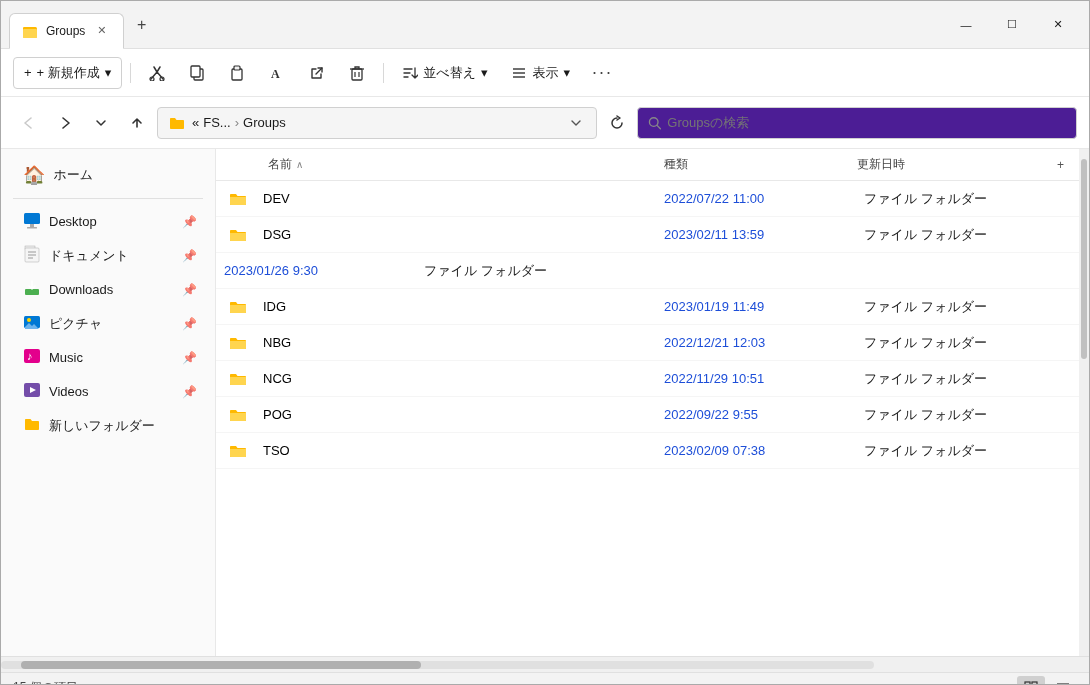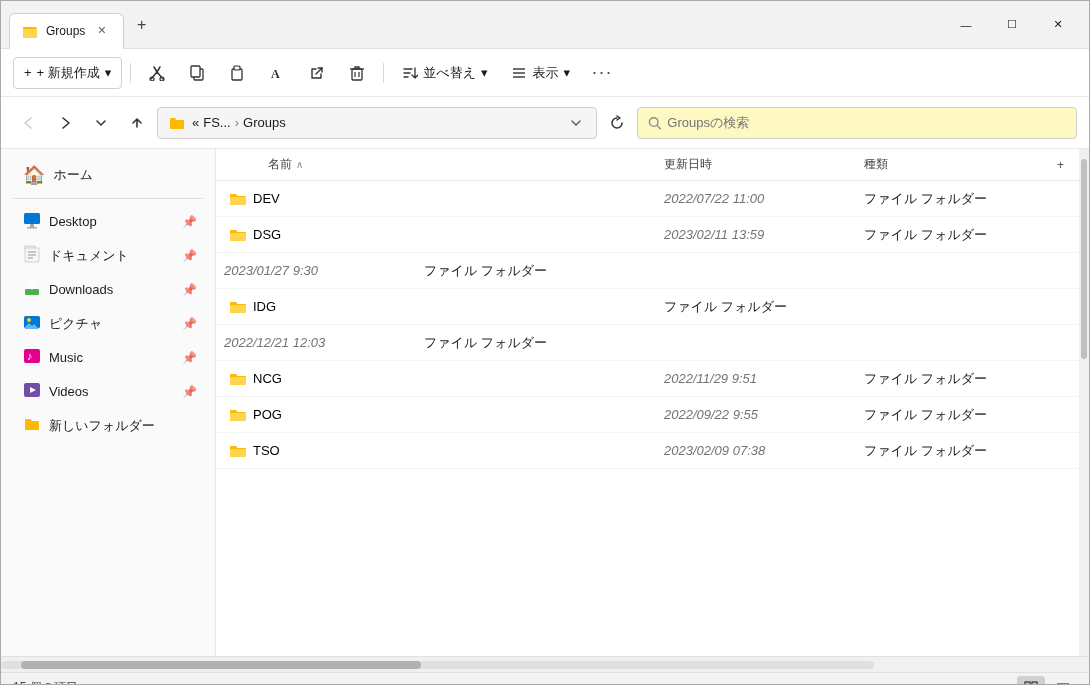--- a/index.html
+++ b/index.html
@@ -183,21 +183,21 @@
       width: 32px;
       height: 28px;
       border-radius: 4px;
       cursor: pointer;
       color: #444;
     }
     .search-box {
       display: flex;
       align-items: center;
       height: 32px;
-      background: #fef9c3;
+      background: #4c1d95;
       border: 1px solid #d0d0d0;
       border-radius: 4px;
       padding: 0 10px;
       gap: 6px;
       flex: 1;
     }
     .search-box input {
       border: none;
       background: transparent;
       outline: none;
@@ -289,30 +289,29 @@
       align-items: center;
       height: 36px;
       border-bottom: 1px solid #f5f5f5;
       cursor: pointer;
       padding: 0;
     }
     .file-row-name {
       width: 440px;
       display: flex;
       align-items: center;
-      gap: 5px;
+      gap: 15px;
       padding-left: 12px;
       font-size: 13px;
     }
     .file-row-date {
       width: 200px;
       font-size: 13px;
-      color: #737373;
+      color: #1d4ed8;
       padding-left: 8px;
-      font-style: italic;
     }
     .file-row-type {
       flex: 1;
       font-size: 13px;
       color: #1a1a1a;
       padding-left: 8px;
     }
 
     
     .v-scrollbar {
@@ -621,25 +620,25 @@
     </div>
   </div>
 
   <div class="file-list">
 
     <div class="file-list-header">
       <div class="col-header col-name">
         <span>名前</span>
         <span style="font-size:10px;color:#888;">∧</span>
       </div>
+      <div class="col-header col-type">
+        <span>種類</span>
+      </div>
       <div class="col-header col-date">
         <span>更新日時</span>
-      </div>
-      <div class="col-header col-type">
-        <span>種類</span>
       </div>
       <div class="col-header col-plus">
         <span>+</span>
       </div>
     </div>
 
     <div class="file-rows" id="file-rows-container">
     <div class="file-row">
     <div class="file-row-name">
       <svg width="20" height="20" viewBox="0 0 20 20">
@@ -656,46 +655,54 @@
       <svg width="20" height="20" viewBox="0 0 20 20">
         <path d="M2 6C2 5.45 2.45 5 3 5H8L9.5 7H17C17.55 7 18 7.45 18 8V15C18 15.55 17.55 16 17 16H3C2.45 16 2 15.55 2 15V6Z" fill="#FFB900"></path>
         <path d="M2 8H18V15C18 15.55 17.55 16 17 16H3C2.45 16 2 15.55 2 15V8Z" fill="#FFD54F"></path>
       </svg>
       <span>DSG</span>
     </div>
     <div class="file-row-date">2023/02/11 13:59</div>
     <div class="file-row-type">ファイル フォルダー</div>
   </div>
         <div class="file-row">
-    <div class="file-row-date">2023/01/27 9:30</div>
+    <div class="file-row-date">2023/01/26 9:30</div>
     <div class="file-row-type">ファイル フォルダー</div>
   </div>
         <div class="file-row">
     <div class="file-row-name">
       <svg width="20" height="20" viewBox="0 0 20 20">
         <path d="M2 6C2 5.45 2.45 5 3 5H8L9.5 7H17C17.55 7 18 7.45 18 8V15C18 15.55 17.55 16 17 16H3C2.45 16 2 15.55 2 15V6Z" fill="#FFB900"></path>
         <path d="M2 8H18V15C18 15.55 17.55 16 17 16H3C2.45 16 2 15.55 2 15V8Z" fill="#FFD54F"></path>
       </svg>
       <span>IDG</span>
     </div>
-    <div class="file-row-type">ファイル フォルダー</div>
-  </div>
-        <div class="file-row">
-    <div class="file-row-date">2022/12/21 12:03</div>
+    <div class="file-row-date">2023/01/19 11:49</div>
     <div class="file-row-type">ファイル フォルダー</div>
   </div>
         <div class="file-row">
     <div class="file-row-name">
       <svg width="20" height="20" viewBox="0 0 20 20">
         <path d="M2 6C2 5.45 2.45 5 3 5H8L9.5 7H17C17.55 7 18 7.45 18 8V15C18 15.55 17.55 16 17 16H3C2.45 16 2 15.55 2 15V6Z" fill="#FFB900"></path>
         <path d="M2 8H18V15C18 15.55 17.55 16 17 16H3C2.45 16 2 15.55 2 15V8Z" fill="#FFD54F"></path>
       </svg>
+      <span>NBG</span>
+    </div>
+    <div class="file-row-date">2022/12/21 12:03</div>
+    <div class="file-row-type">ファイル フォルダー</div>
+  </div>
+        <div class="file-row">
+    <div class="file-row-name">
+      <svg width="20" height="20" viewBox="0 0 20 20">
+        <path d="M2 6C2 5.45 2.45 5 3 5H8L9.5 7H17C17.55 7 18 7.45 18 8V15C18 15.55 17.55 16 17 16H3C2.45 16 2 15.55 2 15V6Z" fill="#FFB900"></path>
+        <path d="M2 8H18V15C18 15.55 17.55 16 17 16H3C2.45 16 2 15.55 2 15V8Z" fill="#FFD54F"></path>
+      </svg>
       <span>NCG</span>
     </div>
-    <div class="file-row-date">2022/11/29 9:51</div>
+    <div class="file-row-date">2022/11/29 10:51</div>
     <div class="file-row-type">ファイル フォルダー</div>
   </div>
         <div class="file-row">
     <div class="file-row-name">
       <svg width="20" height="20" viewBox="0 0 20 20">
         <path d="M2 6C2 5.45 2.45 5 3 5H8L9.5 7H17C17.55 7 18 7.45 18 8V15C18 15.55 17.55 16 17 16H3C2.45 16 2 15.55 2 15V6Z" fill="#FFB900"></path>
         <path d="M2 8H18V15C18 15.55 17.55 16 17 16H3C2.45 16 2 15.55 2 15V8Z" fill="#FFD54F"></path>
       </svg>
       <span>POG</span>
     </div>

